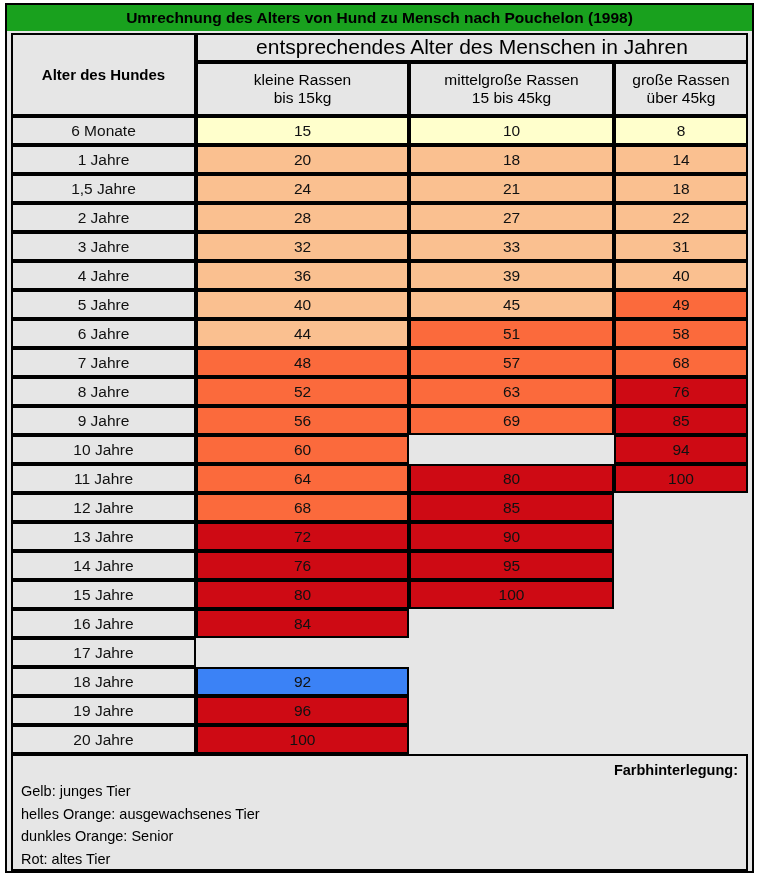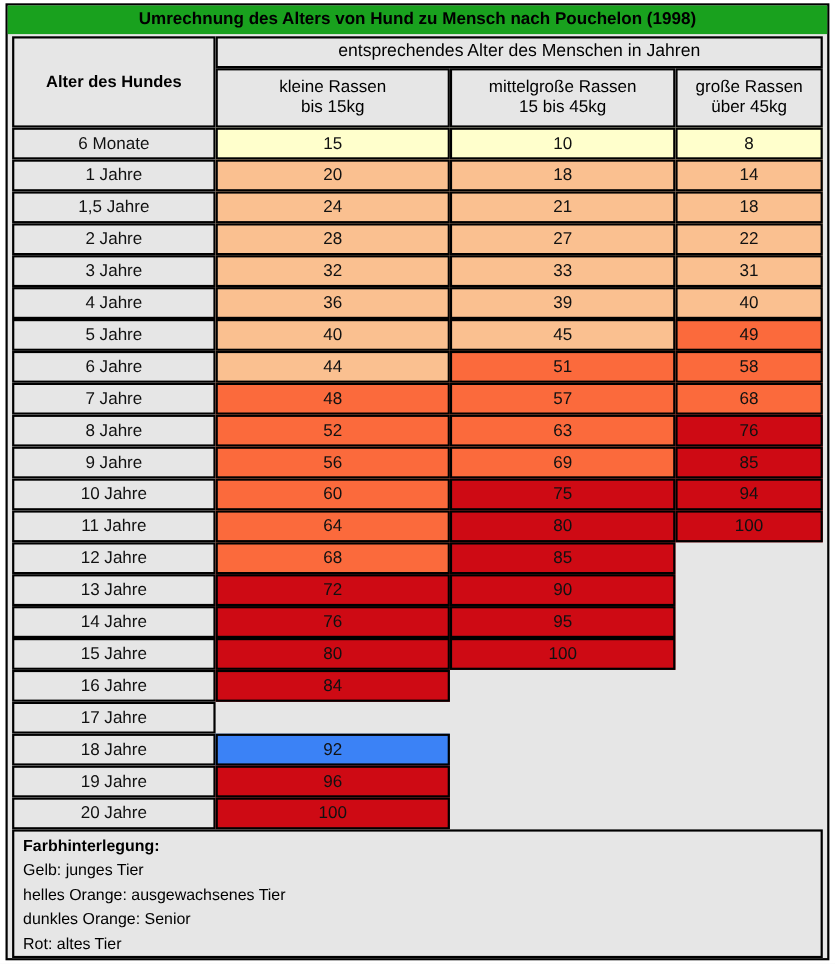--- a/index.html
+++ b/index.html
@@ -86,21 +86,21 @@
   }
 
   
   .hdr-rowlabel {
     left: 4px;  top: 0px;   width: 185px; height: 83px;
   }
   
   .hdr-span {
     left: 189px; top: 0px;  width: 552px; height: 29px;
     font-weight: normal;
-    font-size: 16px;
+    font-size: 21px;
   }
   .hdr-c1 { left: 189px; top: 29px; width: 213px; height: 54px; }
   .hdr-c2 { left: 402px; top: 29px; width: 205px; height: 54px; }
   .hdr-c3 { left: 607px; top: 29px; width: 134px; height: 54px; }
 
   .hdr-c1, .hdr-c2, .hdr-c3 { font-weight: normal; font-size: 15.5px; }
   .hdr-c1 .l2, .hdr-c2 .l2, .hdr-c3 .l2 { display: block; }
 
   
   .grid {
@@ -150,20 +150,21 @@
     background: #e6e6e6;
     border: 2px solid #000000;
     box-sizing: border-box;
     padding: 6px 8px 0 8px;
     font-size: 14.5px;
     color: #000000;
   }
   .legend .lg-title {
     font-weight: bold;
     margin-bottom: 3px;
+    text-align: right;
   }
   .legend .lg-line {
     margin-bottom: 2px;
     line-height: 1.42;
   }
 </style>
 </head>
 <body>
 
 <div id="root">
@@ -258,21 +259,20 @@
           </div>
           <div class="row" style="top: 290px;">
             <div class="cell c-label">9 Jahre</div>
             <div class="cell c-v1" style="background: rgb(251, 106, 60);">56</div>
             <div class="cell c-v2" style="background: rgb(251, 106, 60);">69</div>
             <div class="cell c-v3" style="background: rgb(206, 10, 20);">85</div>
           </div>
           <div class="row" style="top: 319px;">
             <div class="cell c-label">10 Jahre</div>
             <div class="cell c-v1" style="background: rgb(251, 106, 60);">60</div>
-            <div class="cell c-v2" style="background: rgb(206, 10, 20);">75</div>
             <div class="cell c-v3" style="background: rgb(206, 10, 20);">94</div>
           </div>
           <div class="row" style="top: 348px;">
             <div class="cell c-label">11 Jahre</div>
             <div class="cell c-v1" style="background: rgb(251, 106, 60);">64</div>
             <div class="cell c-v2" style="background: rgb(206, 10, 20);">80</div>
             <div class="cell c-v3" style="background: rgb(206, 10, 20);">100</div>
           </div>
           <div class="row" style="top: 377px;">
             <div class="cell c-label">12 Jahre</div>

